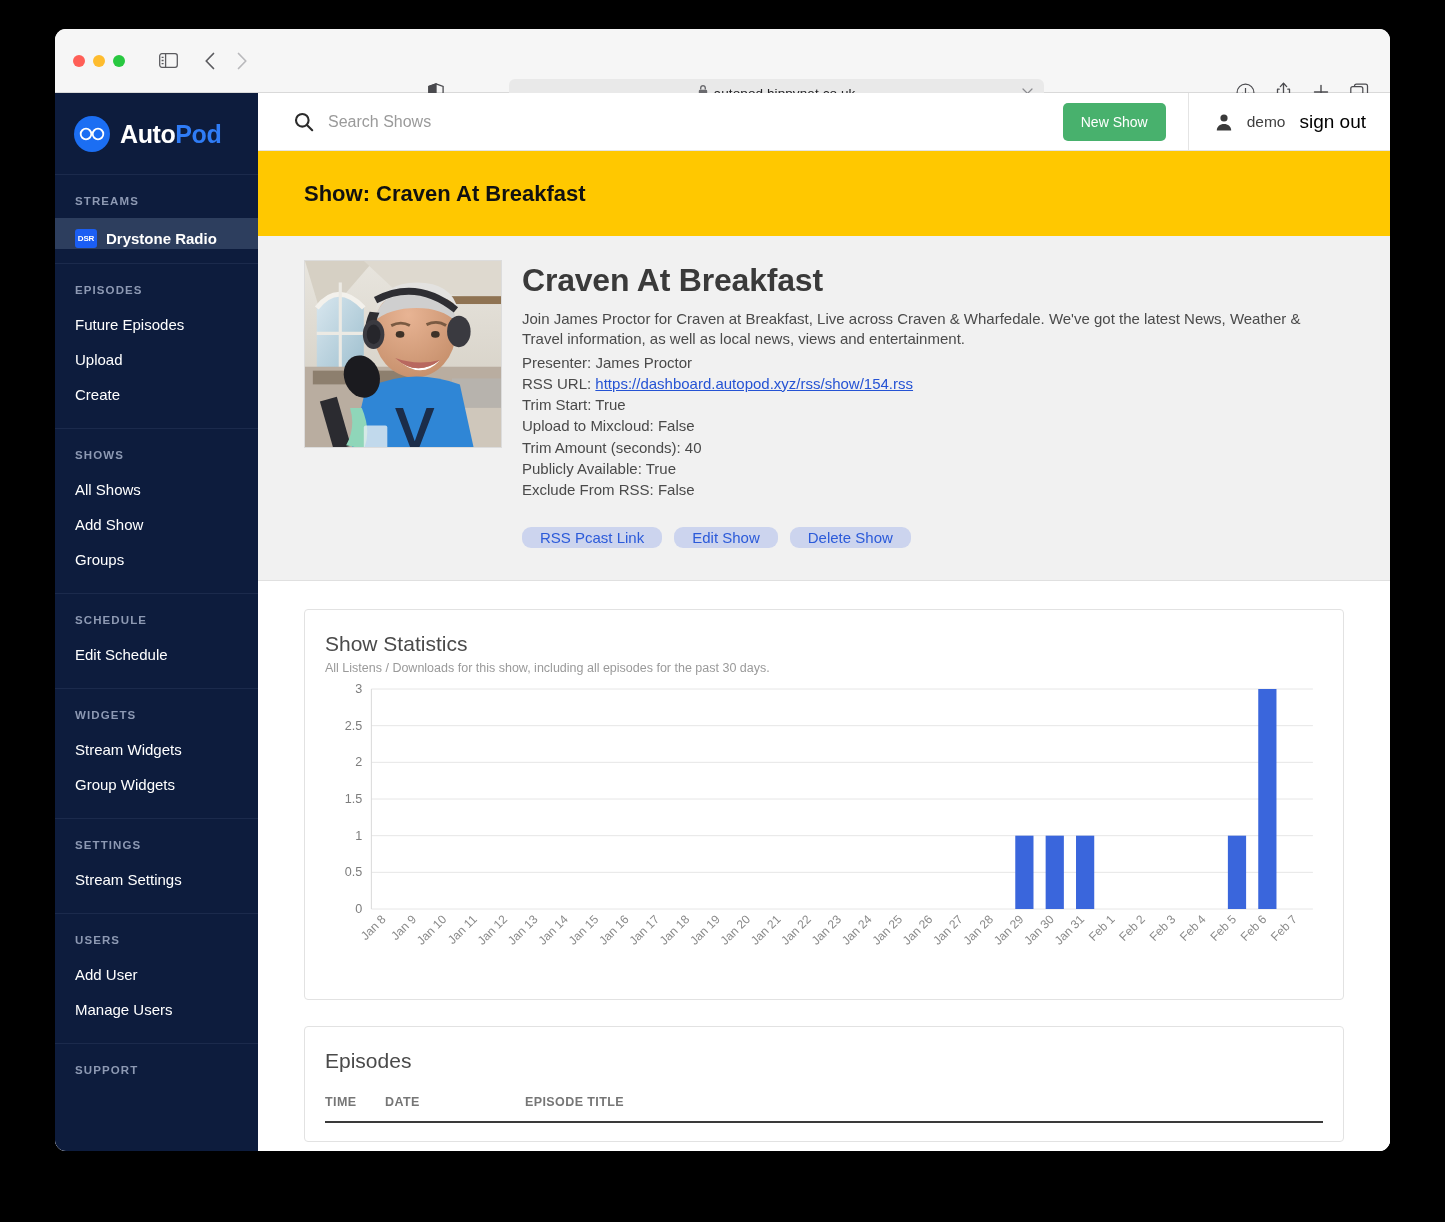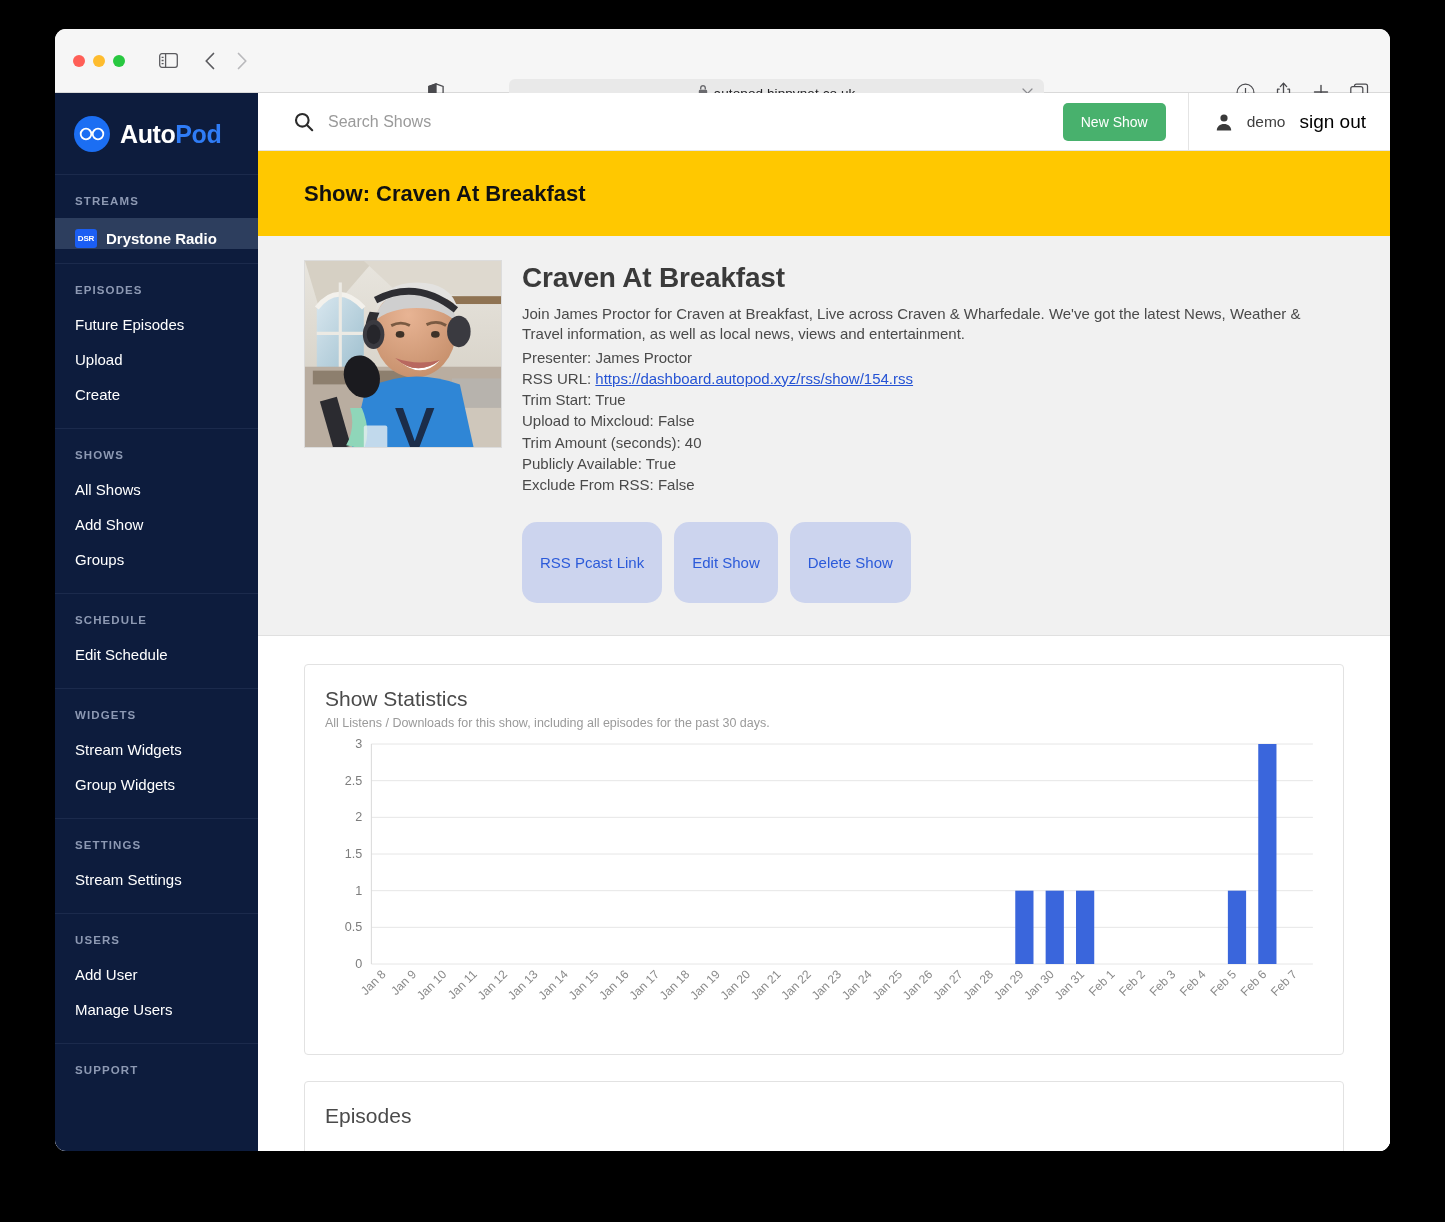--- a/index.html
+++ b/index.html
@@ -246,21 +246,21 @@
     flex: 0 0 198px;
     border: 1px solid #dcdcdc;
     background: #cfd6dc;
     overflow: hidden;
     position: relative;
   }
   .show-thumb svg { display: block; width: 100%; height: 100%; }
 
   .show-info { flex: 1; padding-top: 2px; }
   .show-title {
-    font-size: 28px;
+    font-size: 32px;
     font-weight: bold;
     color: #3a3a3a;
     margin-bottom: 10px;
     letter-spacing: -0.2px;
   }
   .show-desc {
     font-size: 15px;
     color: #4a4a4a;
     line-height: 1.32;
     max-width: 800px;
@@ -272,22 +272,22 @@
     line-height: 1.42;
   }
   .meta-line a { color: #2553d4; }
 
   .btn-row { display: flex; gap: 12px; margin-top: 26px; }
   .action-btn {
     background: #ccd4ee;
     color: #2b5ad9;
     font-size: 15px;
     border: none;
-    border-radius: 15px;
-    padding: 32px 18px;
+    border-radius: 9px;
+    padding: 2px 18px;
     cursor: pointer;
     font-family: "Liberation Sans", sans-serif;
   }
 
   
   .cards { padding: 28px 46px 0 46px; background: #ffffff; }
   .card {
     border: 1px solid #e2e2e2;
     border-radius: 4px;
     background: #ffffff;

